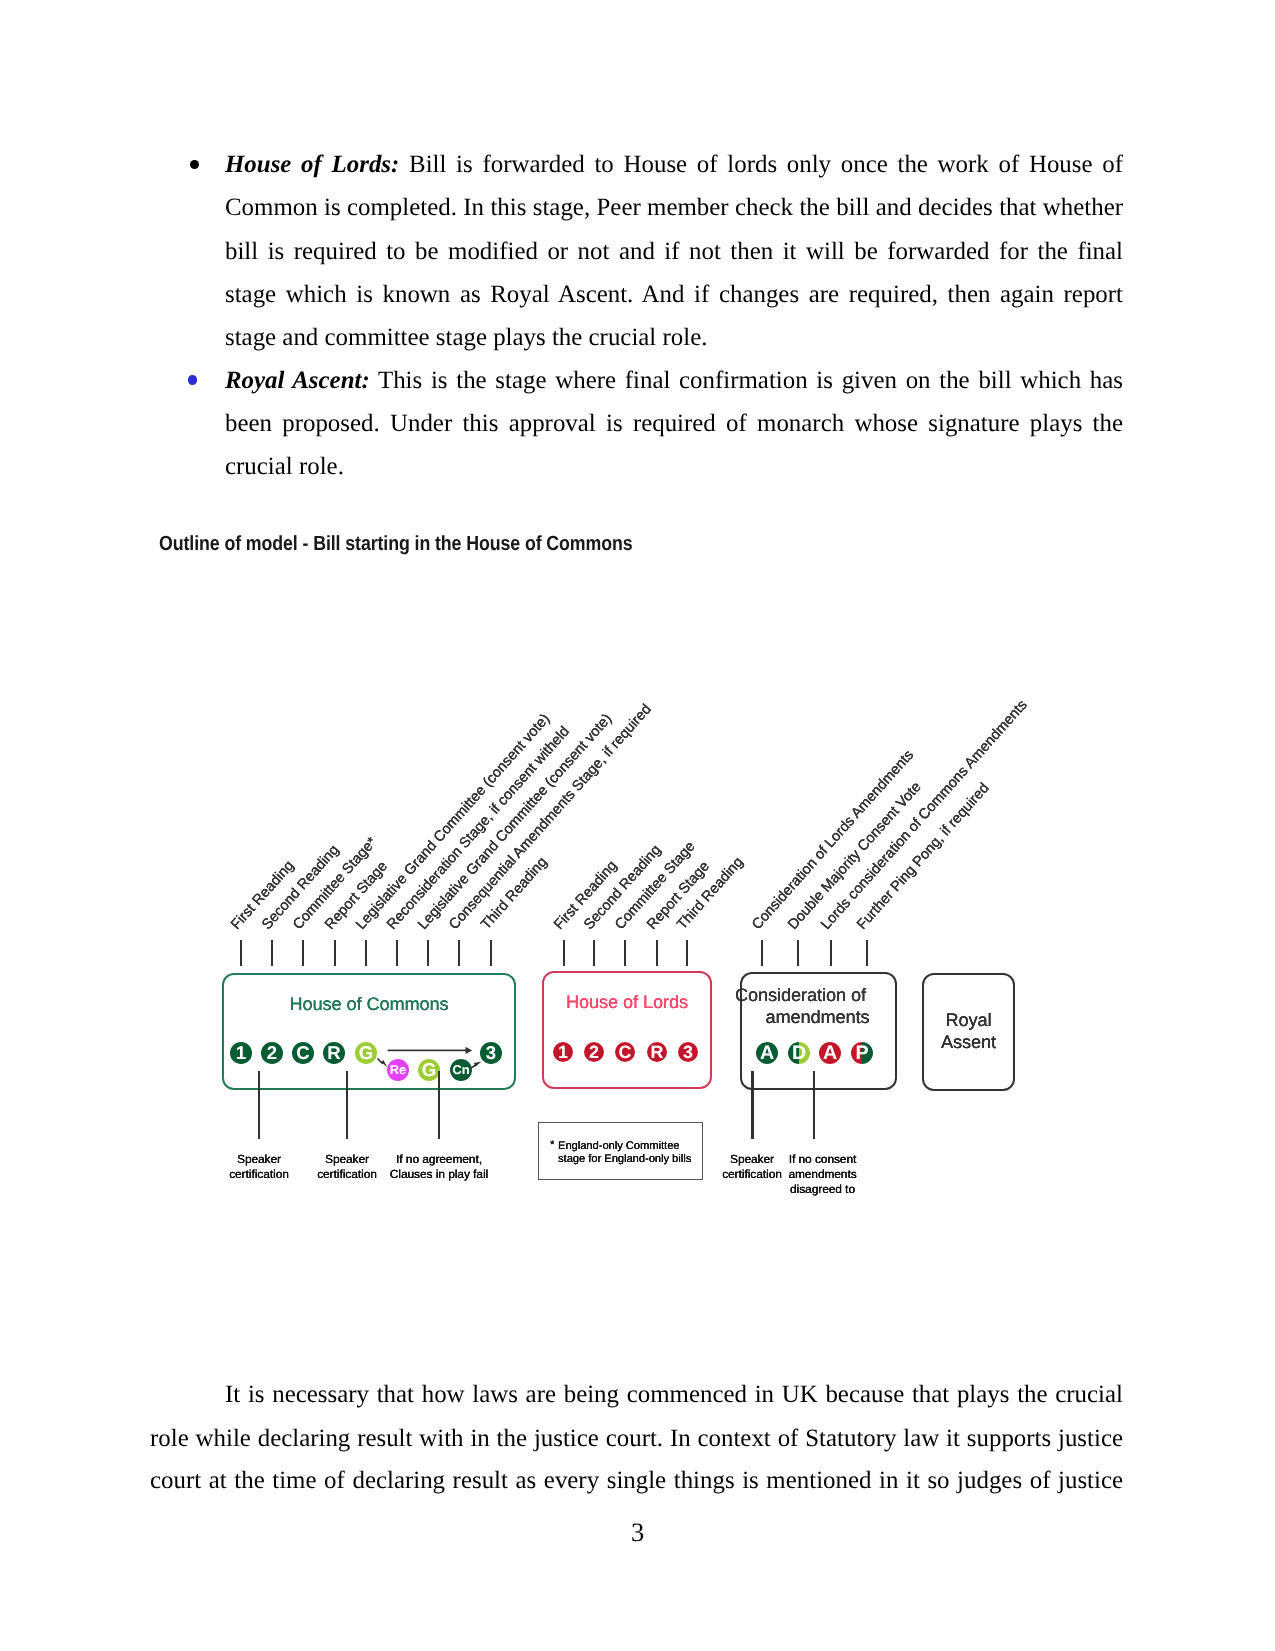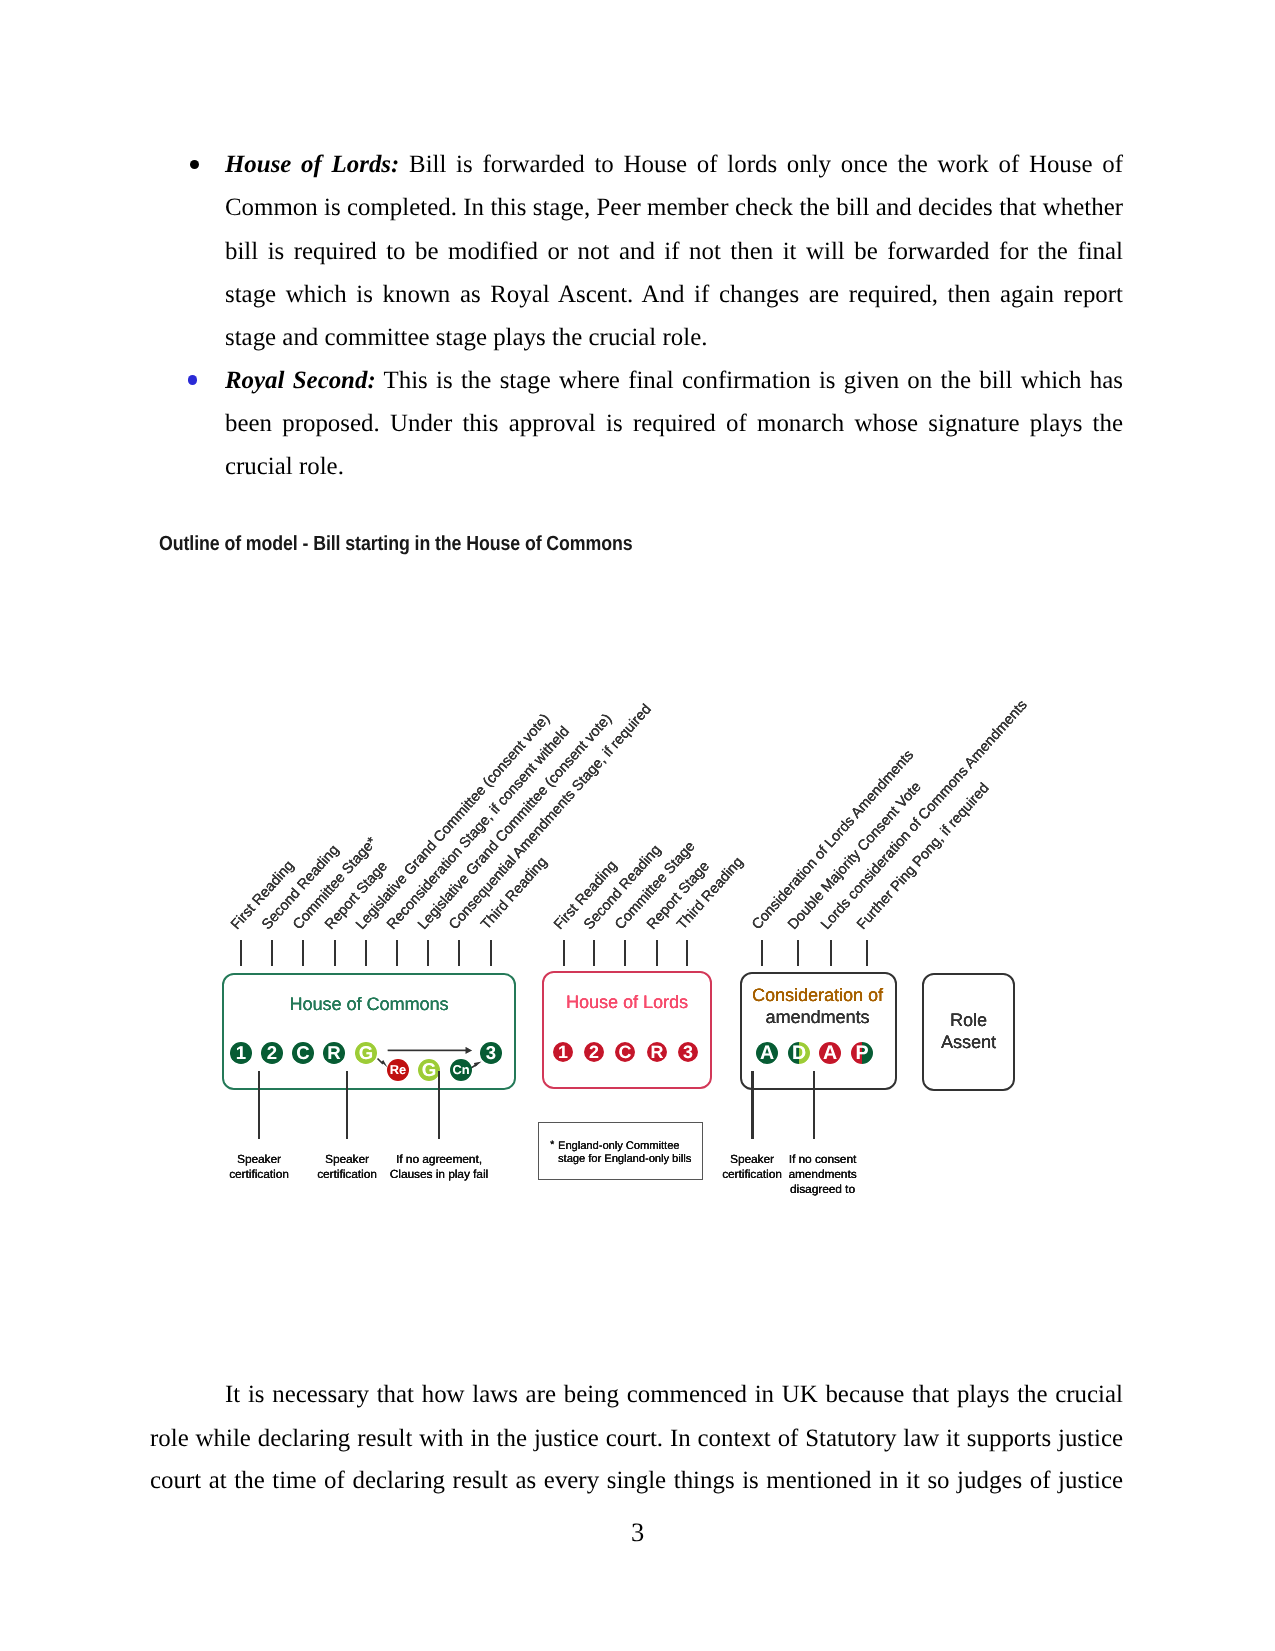--- a/index.html
+++ b/index.html
@@ -66,21 +66,21 @@
 
   <div>
     <span class="dot" style="left:190px;top:160px;color:#000;"></span>
     <div class="jline" style="left:225px;top:151px;width:898px;"><em>House of Lords:</em><span> Bill is forwarded to House of lords only once the work of House of</span></div>
     <div class="jline" style="left:225px;top:194px;width:898px;">Common is completed. In this stage, Peer member check the bill and decides that whether</div>
     <div class="jline" style="left:225px;top:238px;width:898px;">bill is required to be modified or not and if not then it will be forwarded for the final</div>
     <div class="jline" style="left:225px;top:281px;width:898px;">stage which is known as Royal Ascent. And if changes are required, then again report</div>
     <div class="jline last" style="left:225px;top:324px;width:898px;">stage and committee stage plays the crucial role.</div>
 
     <span class="dot" style="left: 187.5px; top: 375px; width: 9.6px; height: 9.6px; color: rgb(42, 42, 214);"></span>
-    <div class="jline" style="left:225px;top:367px;width:898px;"><em>Royal Second:</em><span> This is the stage where final confirmation is given on the bill which has</span></div>
+    <div class="jline" style="left:225px;top:367px;width:898px;"><em>Royal Ascent:</em><span> This is the stage where final confirmation is given on the bill which has</span></div>
     <div class="jline" style="left:225px;top:410px;width:898px;">been proposed. Under this approval is required of monarch whose signature plays the</div>
     <div class="jline last" style="left:225px;top:453px;width:898px;">crucial role.</div>
   </div>
 
   <div id="figure" class="figure">
     <div class="fig-title">Outline of model - Bill starting in the House of Commons</div>
 
 
     <div id="stagelabels">
         <div class="tick" style="left: 239.8px; top: 940px; height: 26px;"></div>
@@ -121,25 +121,25 @@
         <div class="rot" style="left: 865.7px; top: 916.7px; transform: rotate(-48.3deg);">Further Ping Pong, if required</div>
       </div>
 
     <div class="rbox" style="left:222px;top:973px;width:294px;height:117px;border:2px solid #2e7a5c;"></div>
     <div class="box-title" style="left:222px;top:993px;width:294px;color:#2e7a5c;">House of Commons</div>
 
     <div class="rbox" style="left:542px;top:971px;width:170px;height:118px;border:2px solid #c9405c;"></div>
     <div class="box-title" style="left:542px;top:991px;width:170px;color:#e8516e;">House of Lords</div>
 
     <div class="rbox" style="left:740px;top:972px;width:157px;height:118px;border:2px solid #3a3a3a;"></div>
-    <div class="box-title" style="left:739px;top:984px;width:157px;color:#a16207;">Consideration of</div>
+    <div class="box-title" style="left:722px;top:984px;width:157px;color:#404040;">Consideration of</div>
     <div class="box-title" style="left:739px;top:1006.3px;width:157px;color:#3a3a3a;">amendments</div>
 
     <div class="rbox" style="left:922px;top:973px;width:93px;height:118px;border:2px solid #3a3a3a;"></div>
-    <div class="box-title" style="left:922px;top:1009px;width:93px;color:#3a3a3a;">Role</div>
+    <div class="box-title" style="left:922px;top:1009px;width:93px;color:#3a3a3a;">Royal</div>
     <div class="box-title" style="left:922px;top:1031.3px;width:93px;color:#3a3a3a;">Assent</div>
 
     <svg class="arrows" width="1275" height="1651" viewBox="0 0 1275 1651">
       <g>
         <path d="M387.6,1050.4 L466.5,1050.4" stroke="#3a3a3a" stroke-width="1.7" fill="none"></path>
         <path d="M465.5,1046.8 L472.2,1050.4 L465.5,1054.0 z" fill="#3a3a3a"></path>
       </g>
       <g>
         <path d="M377.5,1058.5 L383.0,1064.0" stroke="#3a3a3a" stroke-width="1.7" fill="none"></path>
         <path d="M381.2,1062.0 L387.5,1067.4 L383.3,1060.1 z" fill="#3a3a3a"></path>
@@ -149,21 +149,21 @@
         <path d="M475.4,1066.7 L481.6,1061.4 L473.8,1062.9 z" fill="#3a3a3a"></path>
       </g>
     </svg>
 
     <div id="markers">
         <div class="circ" style="left: 230.2px; top: 1042.2px; width: 21.6px; height: 21.6px; font-size: 18.576px; background: rgb(20, 96, 60);">1</div>
         <div class="circ" style="left: 261.2px; top: 1042.2px; width: 21.6px; height: 21.6px; font-size: 18.576px; background: rgb(20, 96, 60);">2</div>
         <div class="circ" style="left: 292.2px; top: 1042.2px; width: 21.6px; height: 21.6px; font-size: 18.576px; background: rgb(20, 96, 60);">C</div>
         <div class="circ" style="left: 323.2px; top: 1042.2px; width: 21.6px; height: 21.6px; font-size: 18.576px; background: rgb(20, 96, 60);">R</div>
         <div class="circ" style="left: 355.2px; top: 1042.2px; width: 21.6px; height: 21.6px; font-size: 18.576px; background: rgb(154, 196, 63);">G</div>
-        <div class="circ" style="left: 387.1px; top: 1059.1px; width: 21.8px; height: 21.8px; font-size: 12.862px; background: #b91c1c;">Re</div>
+        <div class="circ" style="left: 387.1px; top: 1059.1px; width: 21.8px; height: 21.8px; font-size: 12.862px; background: #d946ef;">Re</div>
         <div class="circ" style="left: 418.1px; top: 1059.1px; width: 21.8px; height: 21.8px; font-size: 18.748px; background: rgb(154, 196, 63);">G</div>
         <div class="circ" style="left: 450.1px; top: 1059.1px; width: 21.8px; height: 21.8px; font-size: 12.862px; background: rgb(20, 96, 60);">Cn</div>
         <div class="circ" style="left: 480.2px; top: 1042.2px; width: 21.6px; height: 21.6px; font-size: 18.576px; background: rgb(20, 96, 60);">3</div>
         <div class="circ" style="left: 552.6px; top: 1041.6px; width: 20.8px; height: 20.8px; font-size: 17.888px; background: rgb(189, 33, 51);">1</div>
         <div class="circ" style="left: 583.6px; top: 1041.6px; width: 20.8px; height: 20.8px; font-size: 17.888px; background: rgb(189, 33, 51);">2</div>
         <div class="circ" style="left: 614.6px; top: 1041.6px; width: 20.8px; height: 20.8px; font-size: 17.888px; background: rgb(189, 33, 51);">C</div>
         <div class="circ" style="left: 646.6px; top: 1041.6px; width: 20.8px; height: 20.8px; font-size: 17.888px; background: rgb(189, 33, 51);">R</div>
         <div class="circ" style="left: 677.6px; top: 1041.6px; width: 20.8px; height: 20.8px; font-size: 17.888px; background: rgb(189, 33, 51);">3</div>
         <div class="circ" style="left: 755.6px; top: 1041.6px; width: 22.8px; height: 22.8px; font-size: 19.608px; background: rgb(20, 96, 60);">A</div>
         <div class="circ" style="left: 787.6px; top: 1041.6px; width: 22.8px; height: 22.8px; font-size: 19.608px; background: linear-gradient(to right, rgb(20, 96, 60) 50%, rgb(154, 196, 63) 50%);">D</div>

